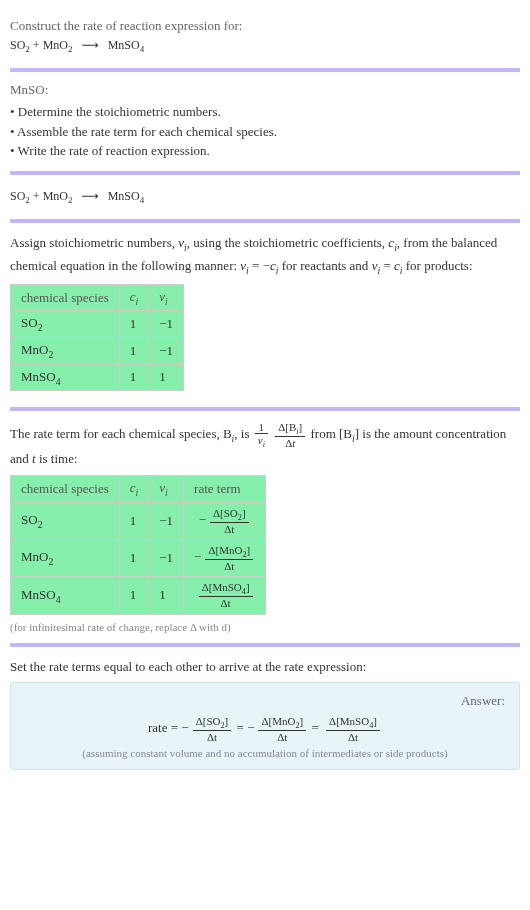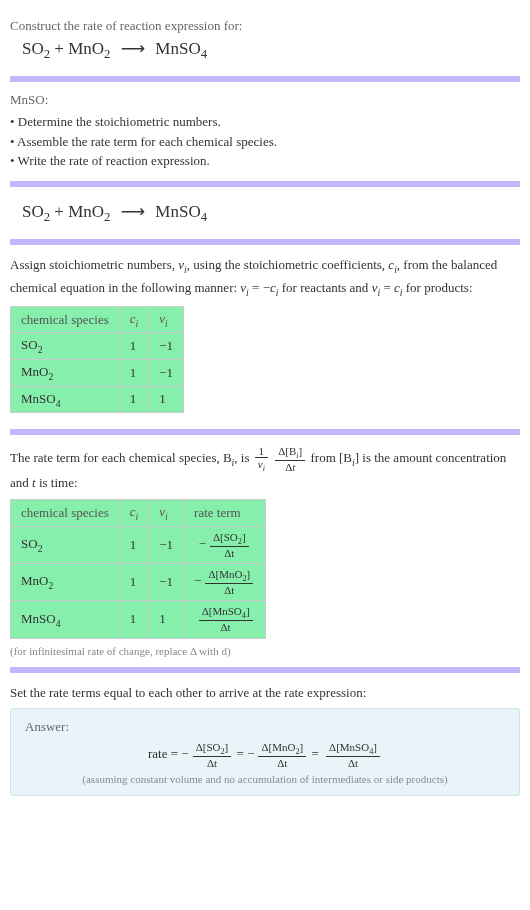--- a/index.html
+++ b/index.html
@@ -5,26 +5,26 @@
   * { box-sizing: border-box; margin: 0; padding: 0; }
   body {
     font-family: Georgia, 'Times New Roman', serif;
     font-size: 13px;
     color: #333;
     background: #fff;
     width: 530px;
     padding: 8px 10px;
   }
   .section {
-    border-bottom: 6px solid #c4b5fd;
+    border-bottom: 4px solid #c4b5fd;
     padding: 10px 0;
   }
   .section:last-of-type { border-bottom: none; }
   .header-text { color: #666; margin-bottom: 4px; }
-  .equation { margin: 4px 12px; font-size: 17px; }
+  .equation { margin: 4px 0; font-size: 12px; }
   .plan-list { margin-top: 4px; }
   .plan-item { color: #333; line-height: 1.5; }
   .explain { line-height: 1.5; margin-bottom: 6px; }
   .sub { font-size: 0.75em; vertical-align: sub; }
   .it { font-style: italic; }
   table {
     border-collapse: collapse;
     margin: 6px 0;
   }
   td, th {
@@ -37,21 +37,21 @@
   }
   th { color: #555; }
   .note { font-size: 11px; color: #888; margin-top: 2px; }
   .answer-box {
     background: #e8f4f8;
     border: 1px solid #cde4ec;
     border-radius: 3px;
     padding: 10px 14px;
     margin-top: 6px;
   }
-  .answer-label { color: #667; margin-bottom: 6px; }
+  .answer-label { color: #667; margin-bottom: 6px; text-align: right; }
   .answer-line { text-align: center; font-size: 13px; margin: 4px 0; }
   .answer-note { font-size: 11px; color: #889; text-align: center; margin-top: 4px; }
 
   .frac {
     display: inline-block;
     vertical-align: middle;
     text-align: center;
     font-size: 11px;
     line-height: 1.1;
     margin: 0 2px;

